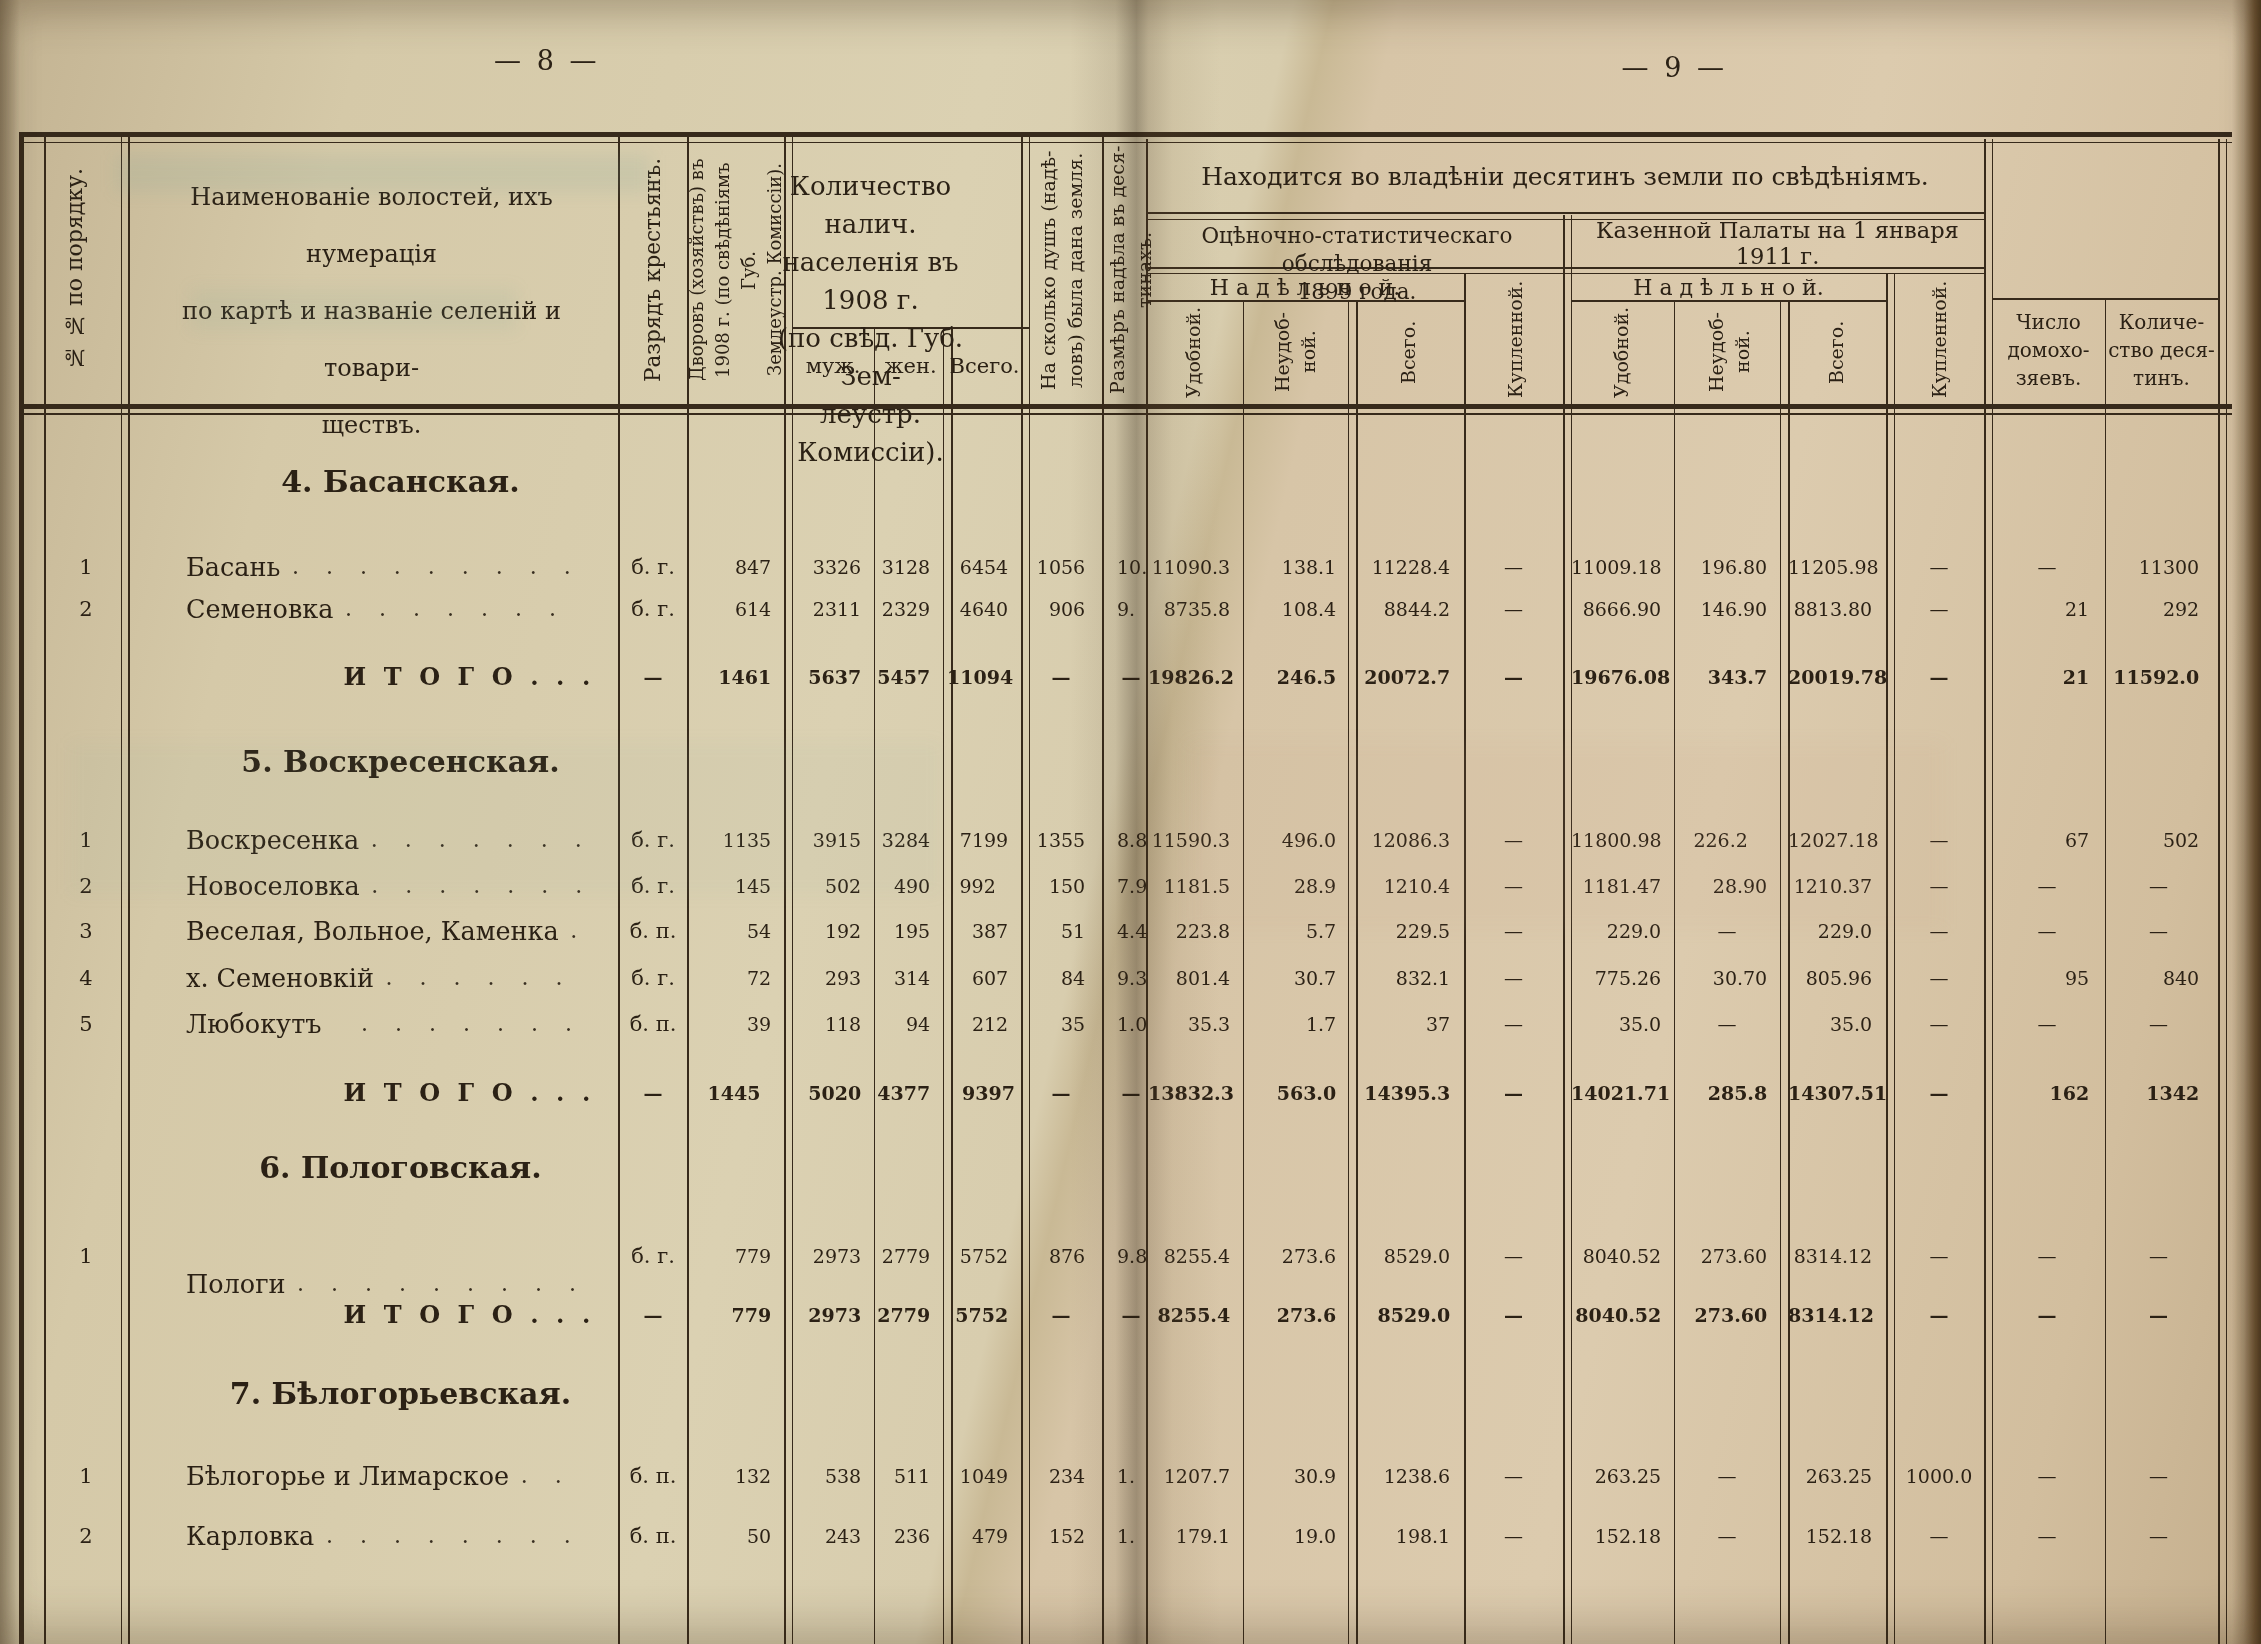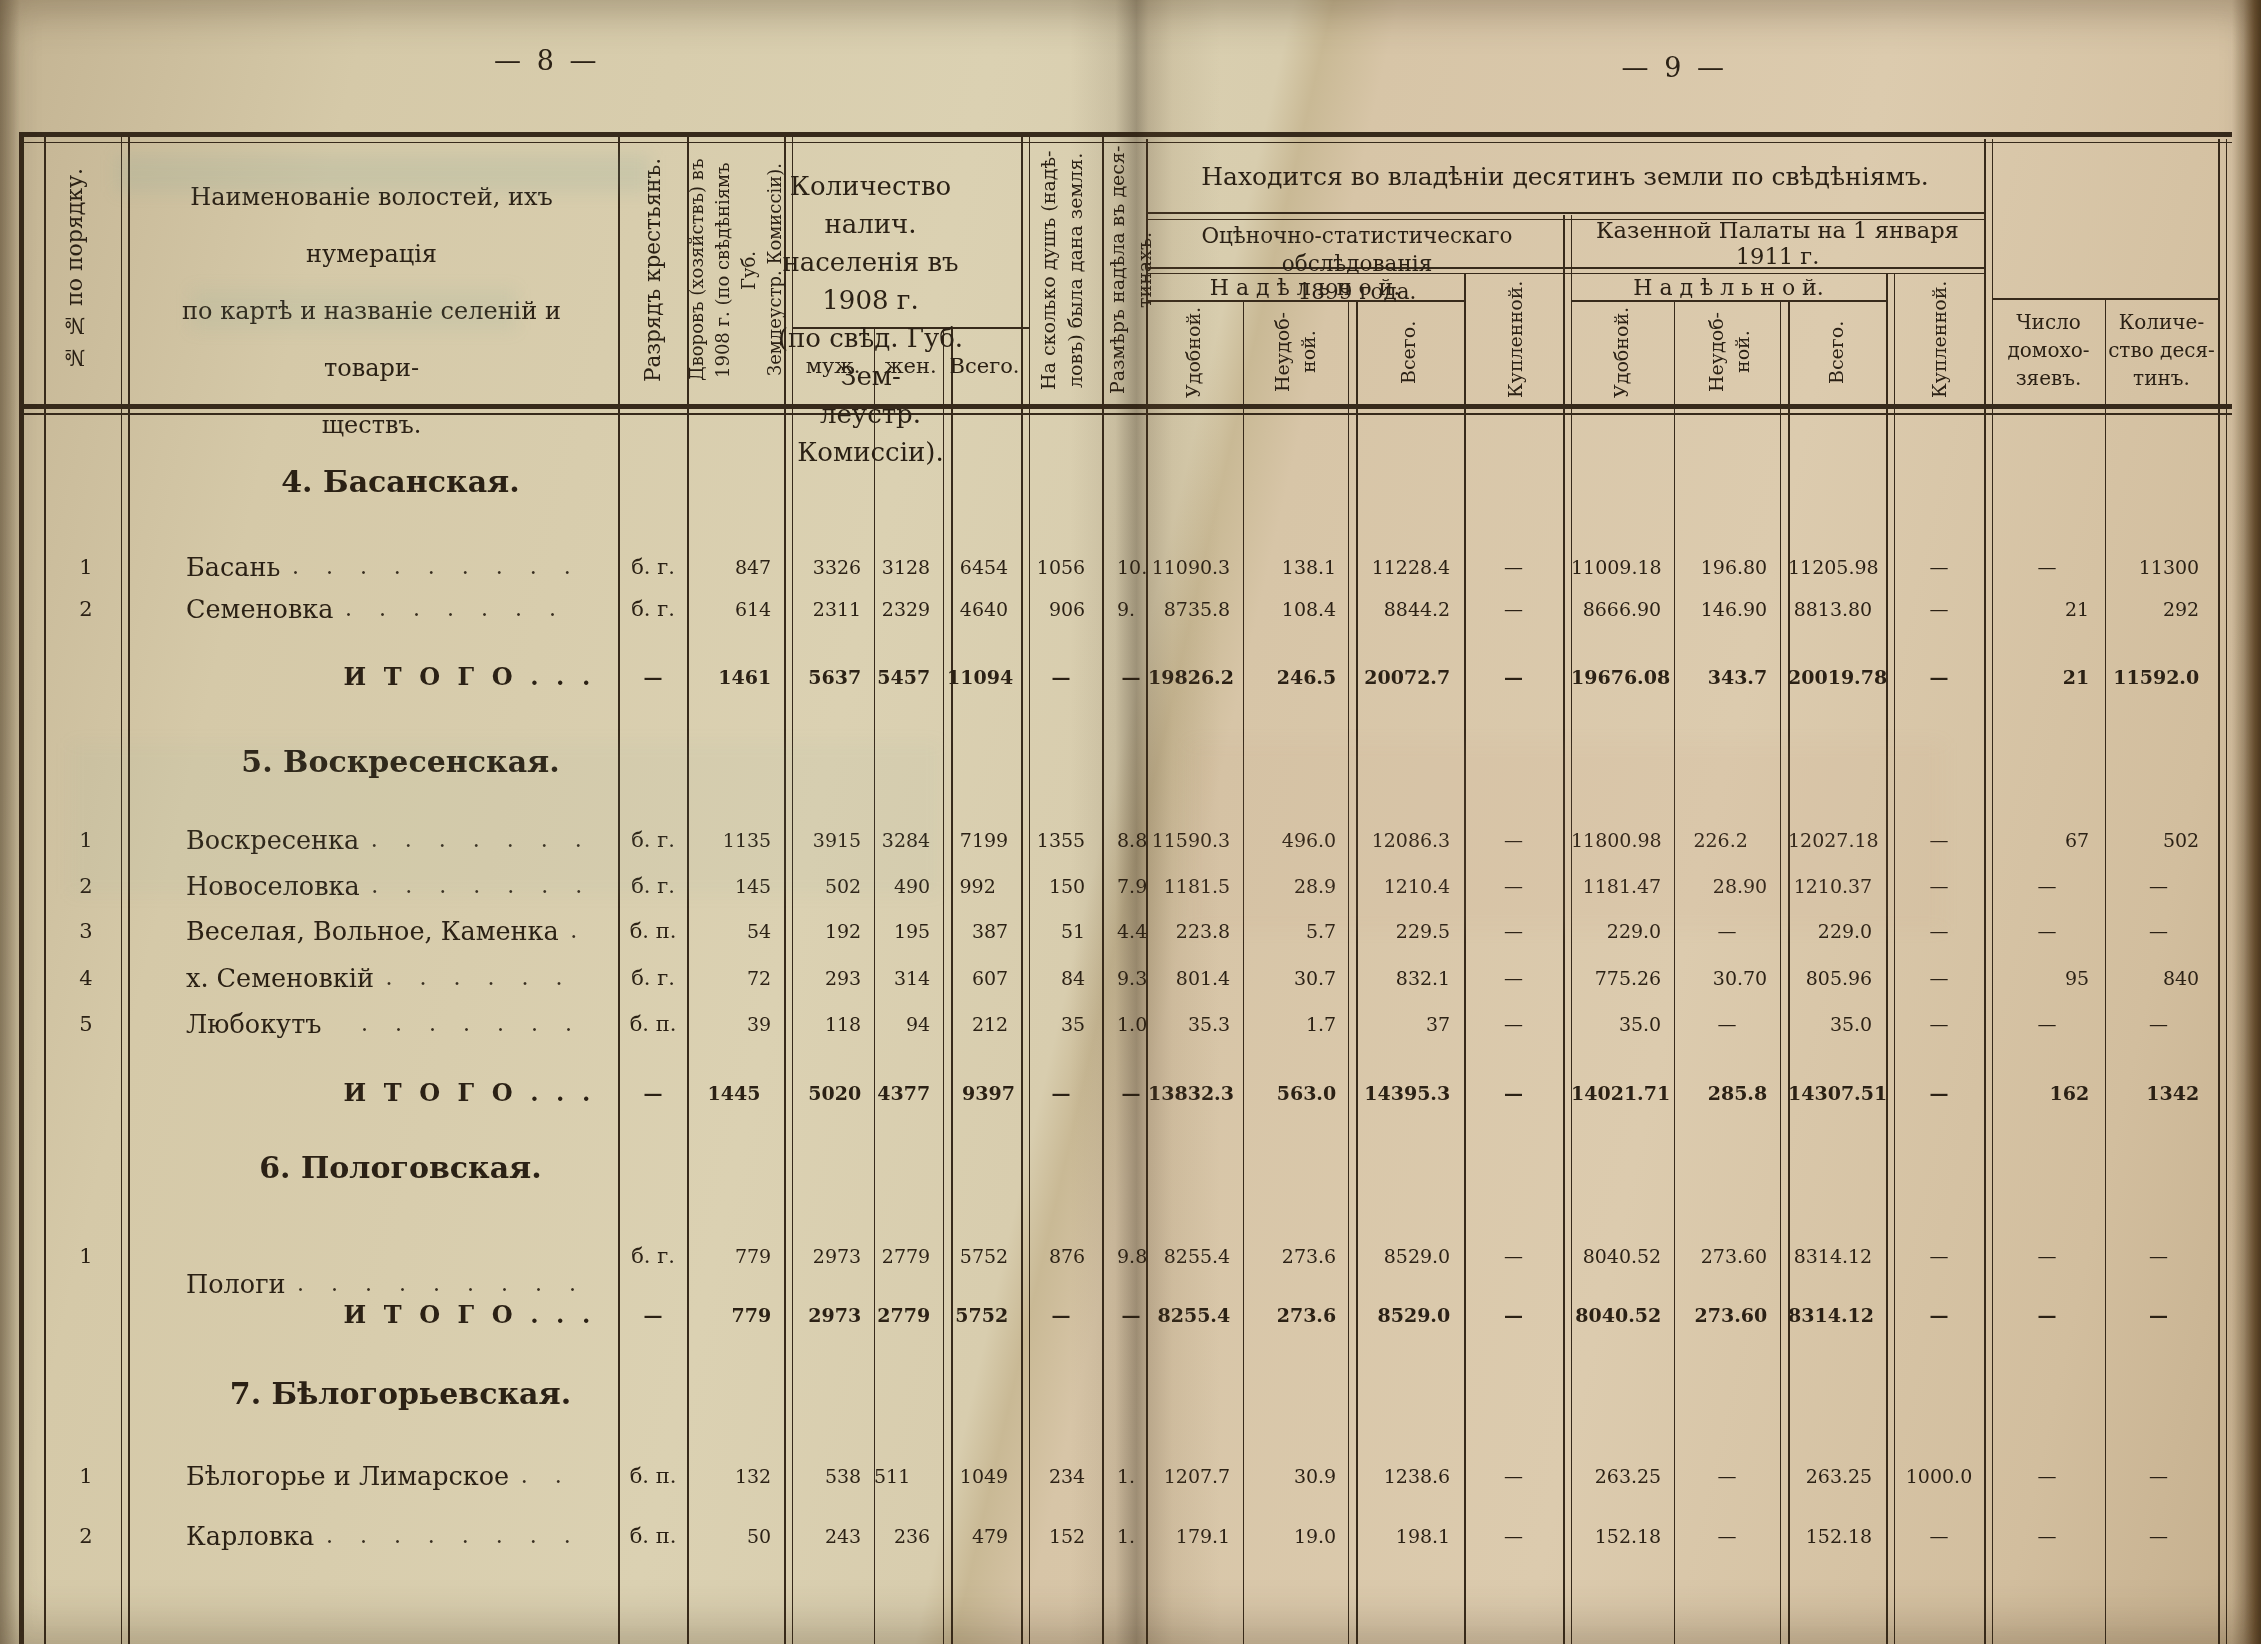--- a/index.html
+++ b/index.html
@@ -402,21 +402,21 @@
       <div class="sec-title" style="left: 180px; top: 1376px; width: 441px;">7. Бѣлогорьевская.</div>
       <div class="row" style="top: 1453px;">
         <div class="cell num" style="left: 44px; width: 84px; text-align: center;">1</div>
         <div class="cell name" style="left: 186px; width: 418px;">
           <span>Бѣлогорье и Лимарское</span>
           <span class="leader">. . . . . . . . . . . . . . . . . . . . . . . . . . . . . . . . . . . . . . . . </span>
         </div>
         <div class="cell" style="left: 618px; width: 70px; text-align: center; font-size: 21px;">б. п.</div>
         <div class="cell" style="left: 687px; width: 97px; padding-right: 12.8px; box-sizing: border-box; text-align: right;">132</div>
         <div class="cell" style="left: 792px; width: 82px; padding-right: 12.8px; box-sizing: border-box; text-align: right;">538</div>
-        <div class="cell" style="left: 874px; width: 69px; padding-right: 12.8px; box-sizing: border-box; text-align: left;">511</div>
+        <div class="cell" style="left: 874px; width: 69px; padding-right: 12.8px; box-sizing: border-box; text-align: right;">511</div>
         <div class="cell" style="left: 947px; width: 74px; padding-right: 12.8px; box-sizing: border-box; text-align: right;">1049</div>
         <div class="cell" style="left: 1024px; width: 74px; padding-right: 12.8px; box-sizing: border-box; text-align: right;">234</div>
         <div class="cell" style="left: 1102px; width: 58px; padding-left: 15px; box-sizing: border-box; text-align: left;">1.</div>
         <div class="cell" style="left: 1148px; width: 95px; padding-right: 12.8px; box-sizing: border-box; text-align: right;">1207.7</div>
         <div class="cell" style="left: 1243px; width: 106px; padding-right: 12.8px; box-sizing: border-box; text-align: right;">30.9</div>
         <div class="cell" style="left: 1356px; width: 107px; padding-right: 12.8px; box-sizing: border-box; text-align: right;">1238.6</div>
         <div class="cell" style="left: 1464px; width: 99px; text-align: center;">—</div>
         <div class="cell" style="left: 1571px; width: 103px; padding-right: 12.8px; box-sizing: border-box; text-align: right;">263.25</div>
         <div class="cell" style="left: 1674px; width: 106px; text-align: center;">—</div>
         <div class="cell" style="left: 1788px; width: 97px; padding-right: 12.8px; box-sizing: border-box; text-align: right;">263.25</div>

